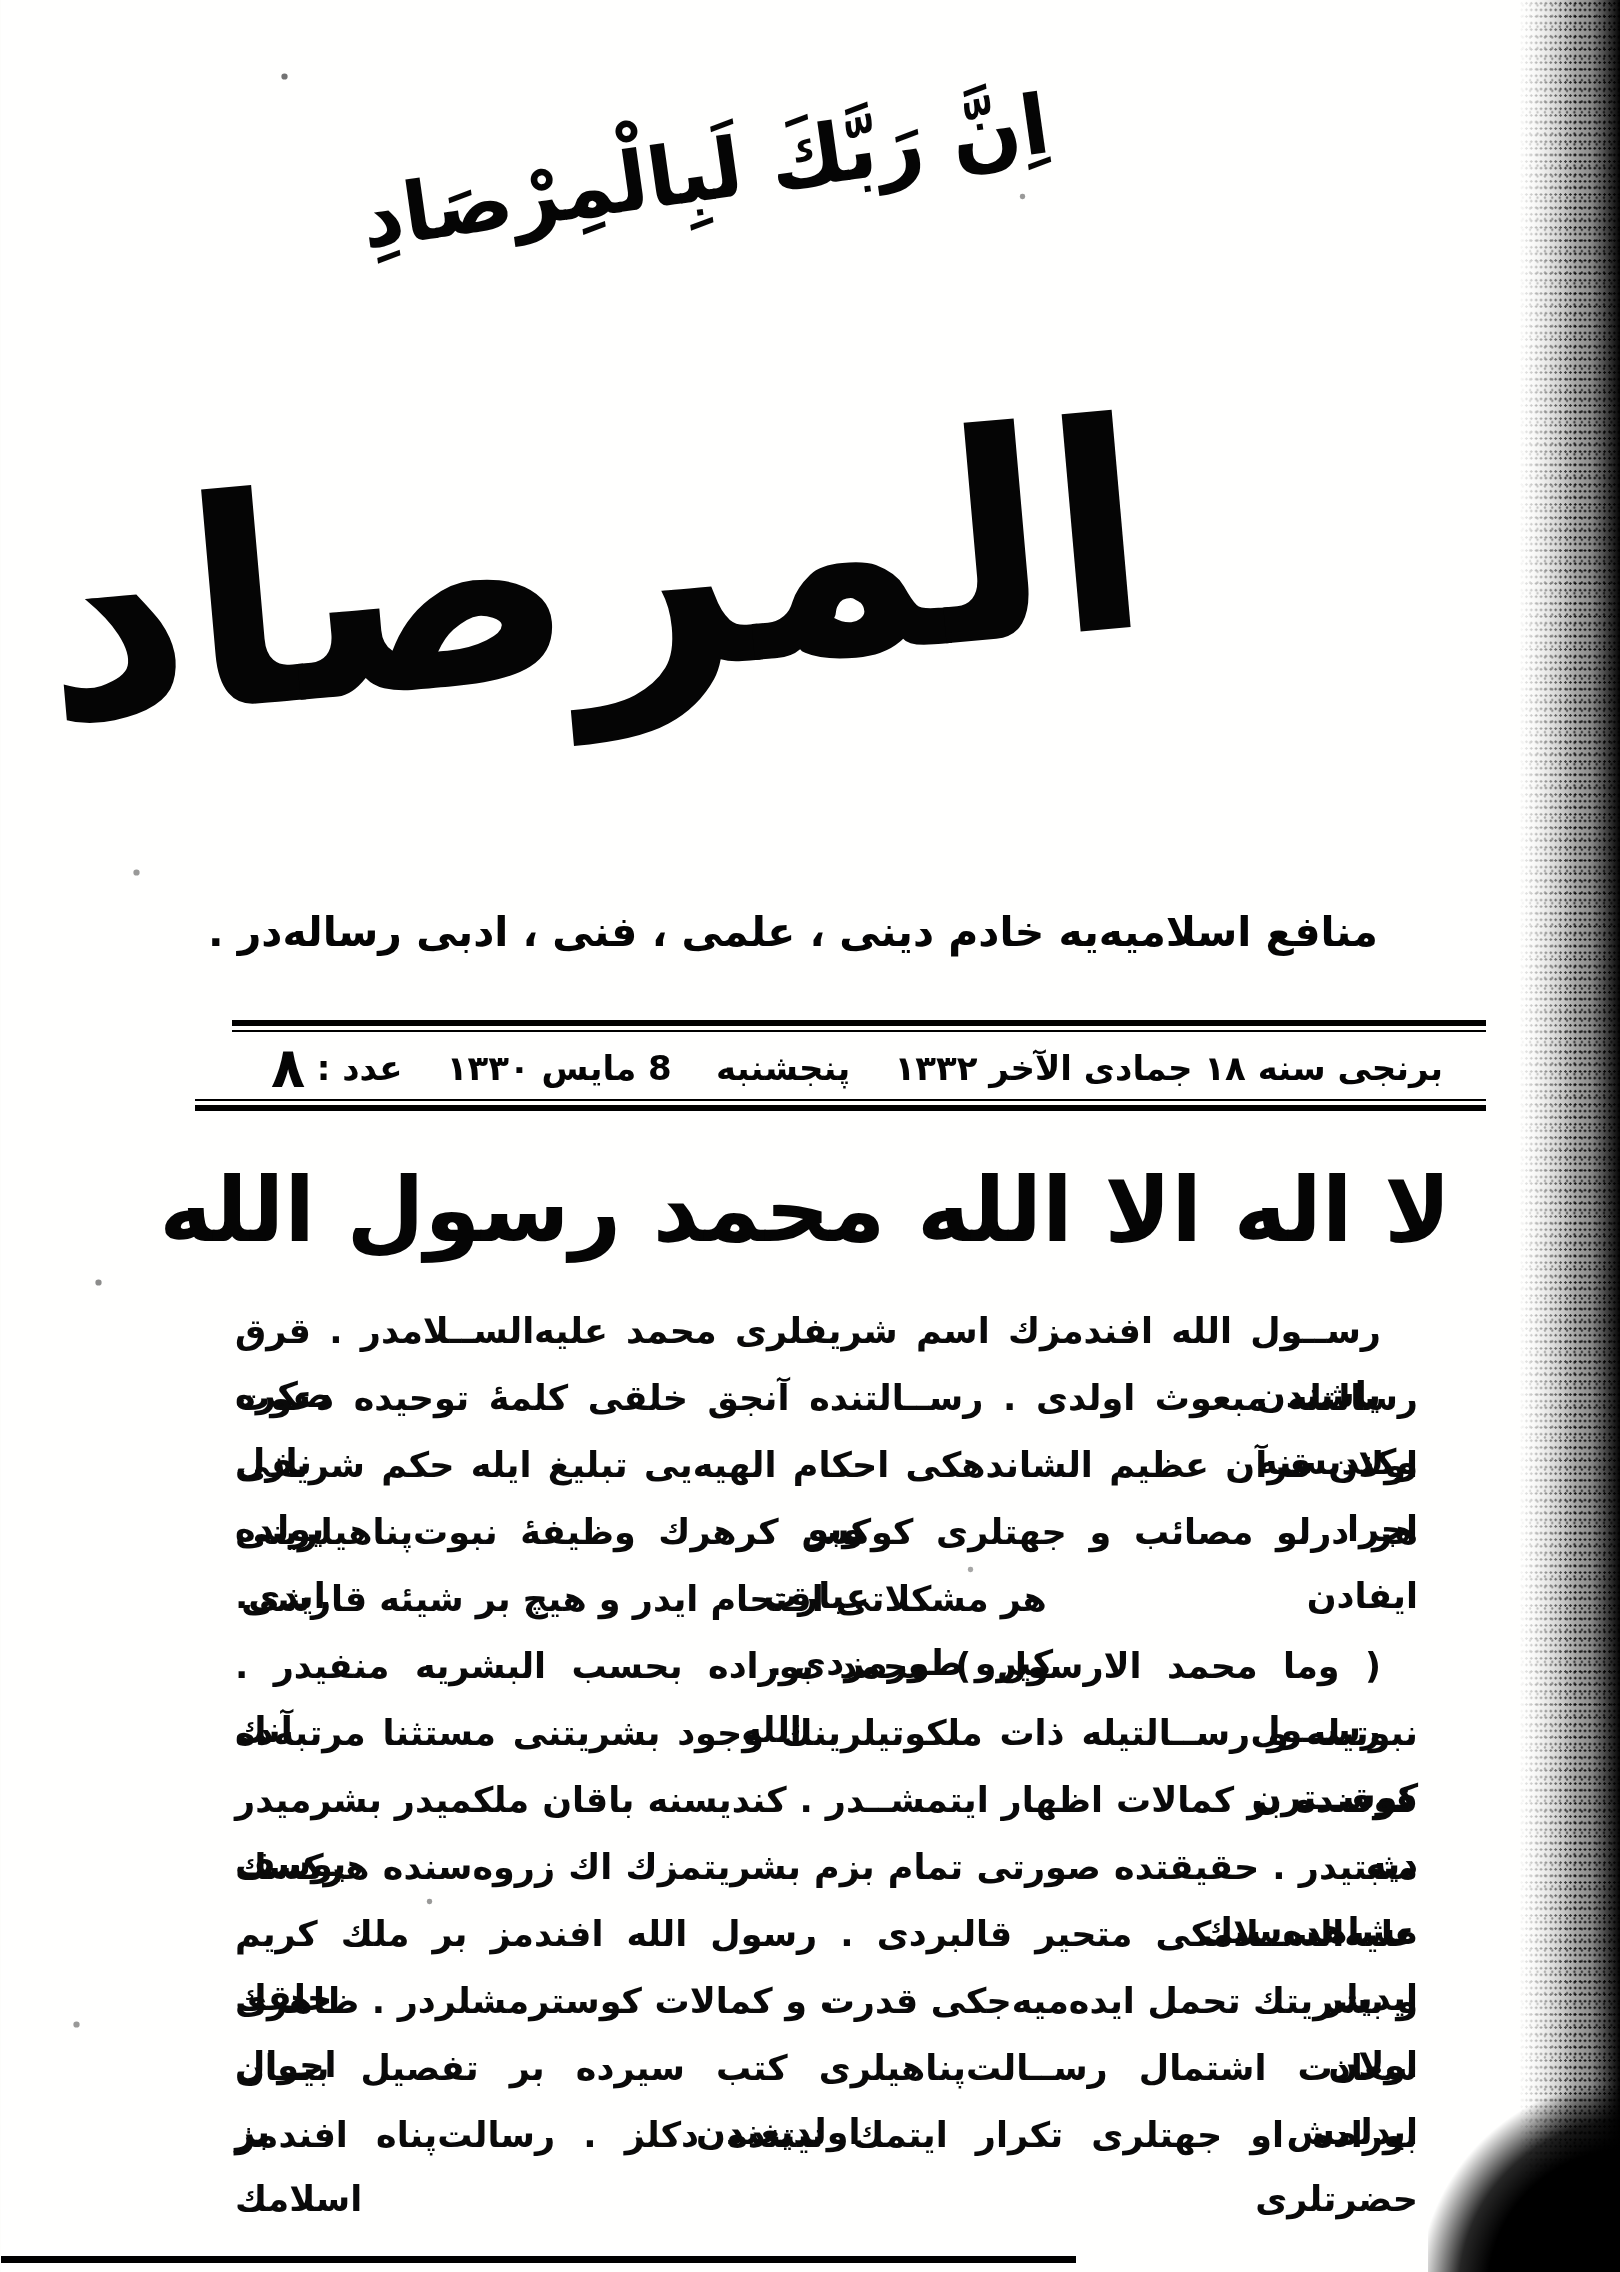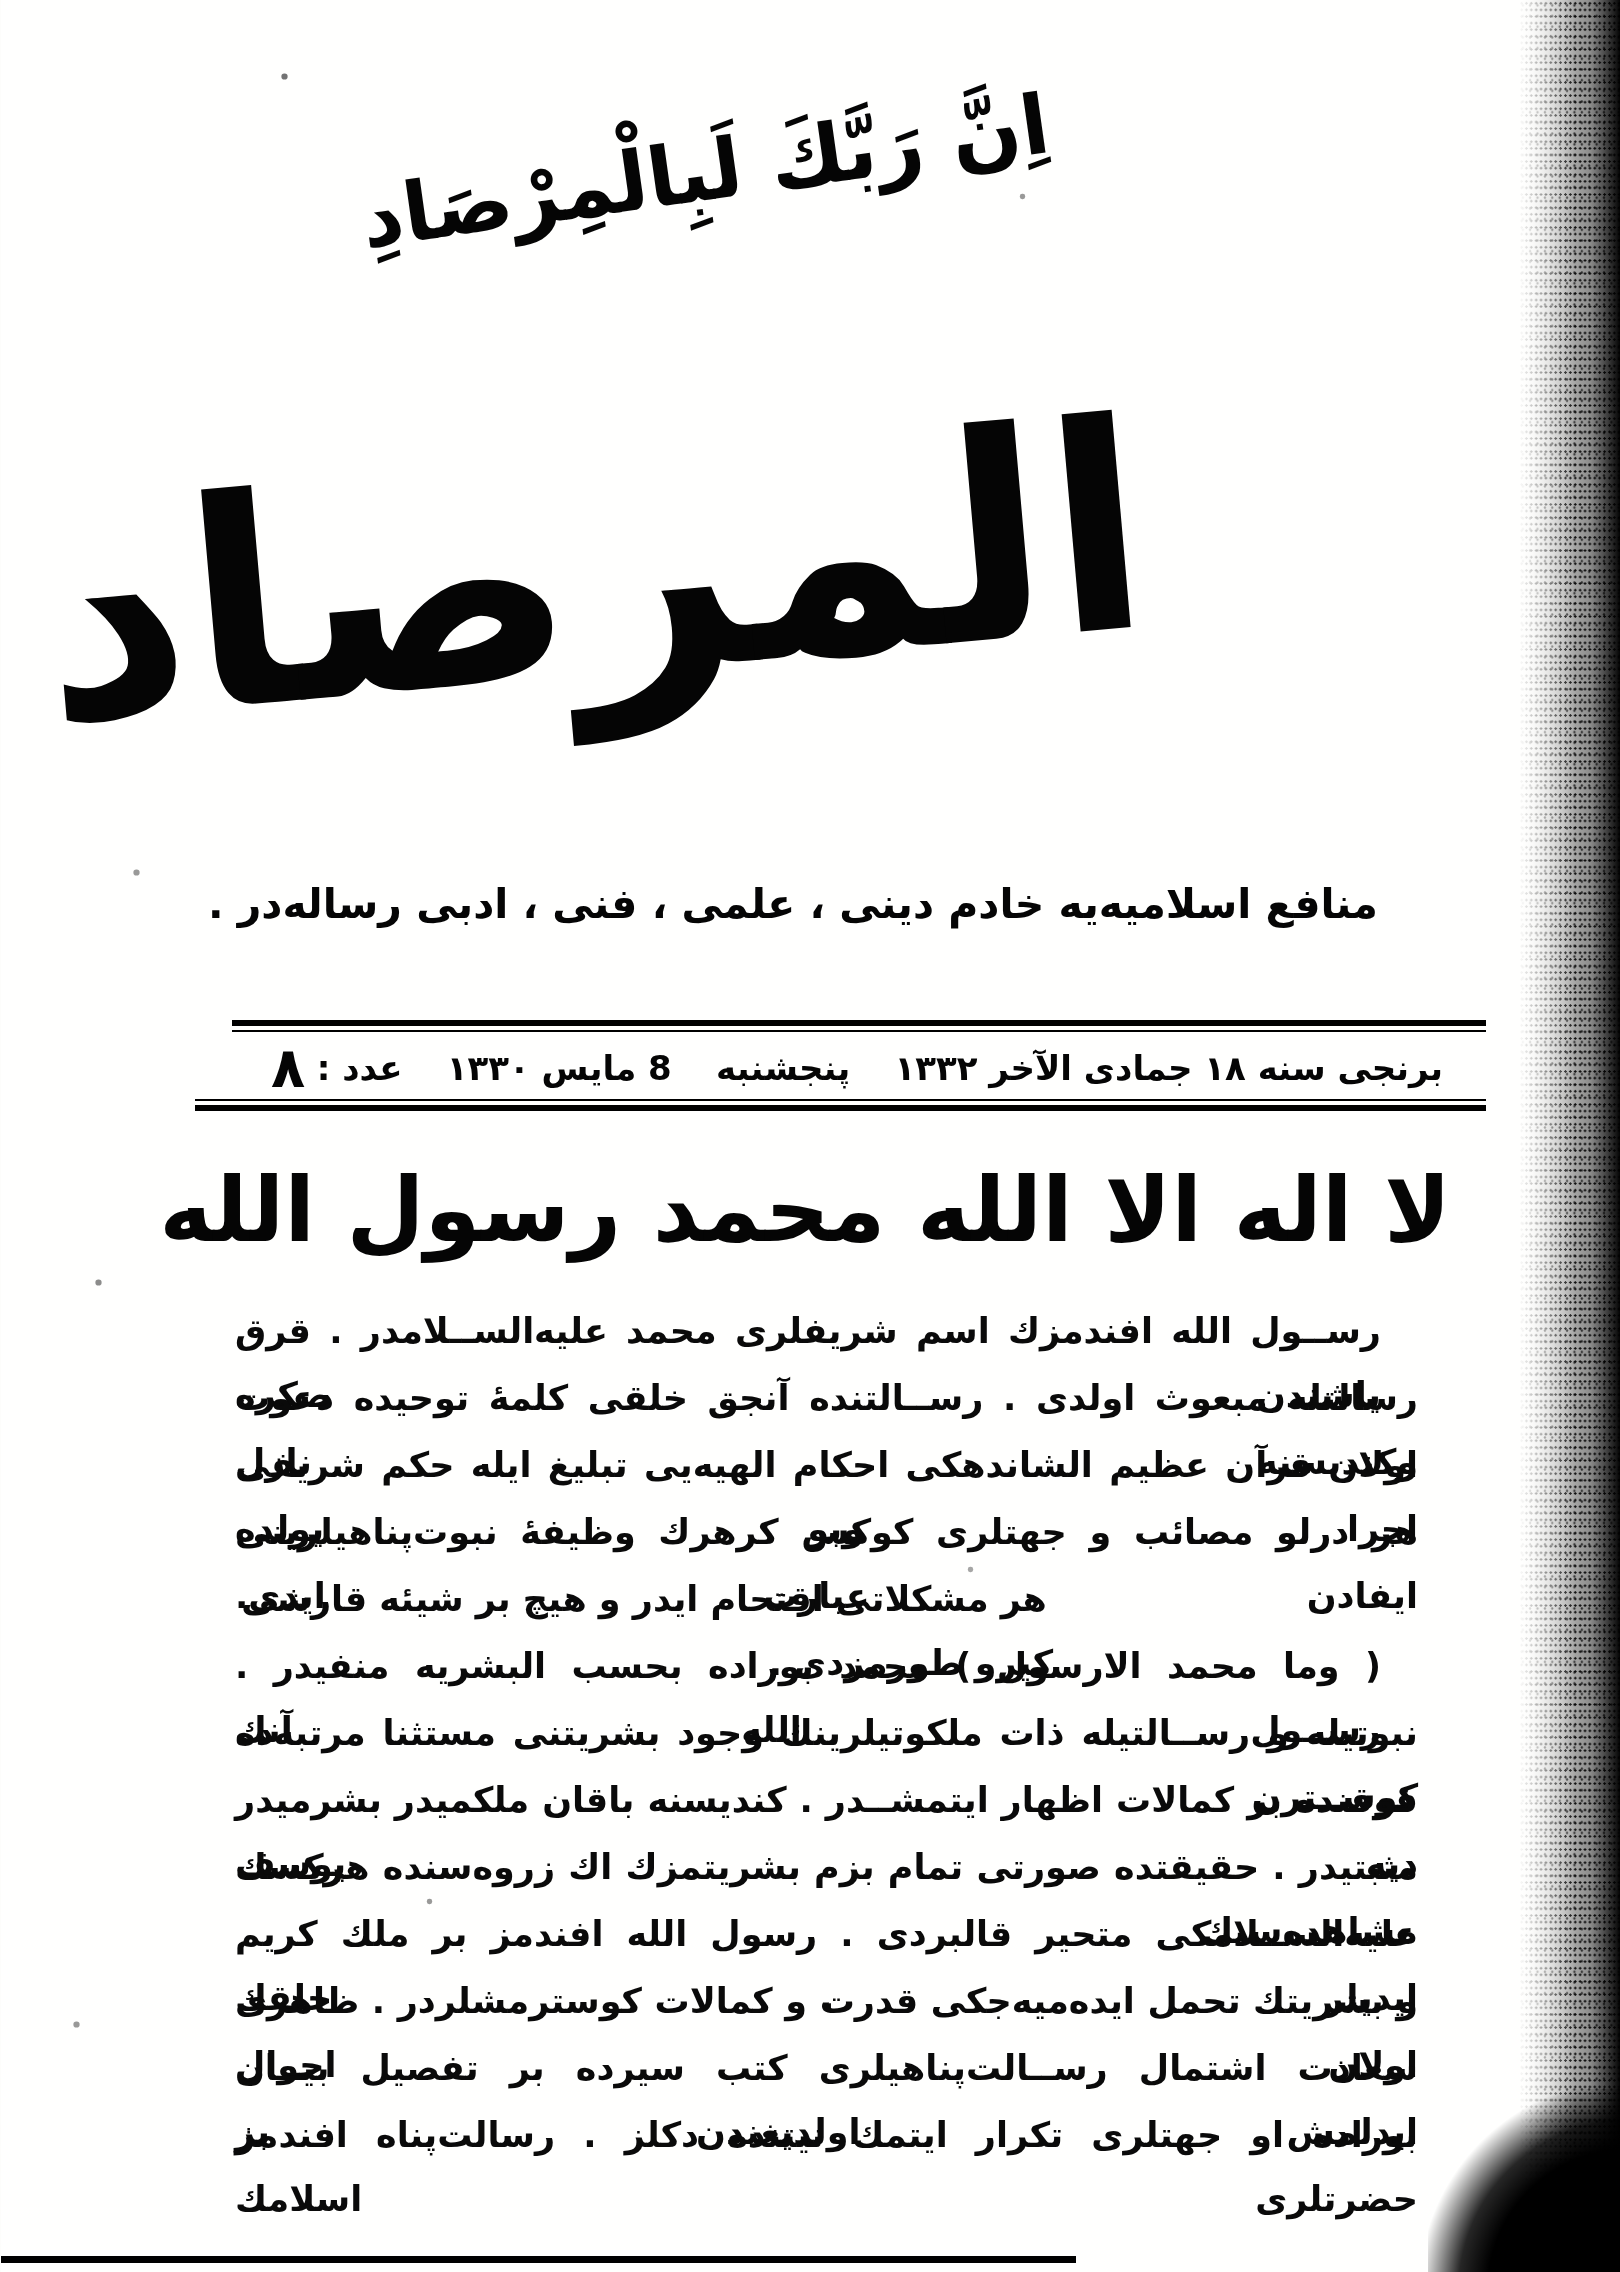--- a/index.html
+++ b/index.html
@@ -17,21 +17,21 @@
     font-size:82px;font-weight:bold;line-height:1.25;
     transform:rotate(-8deg);
   }
   .masthead-title{
     position:absolute;top:385px;left:123px;width:1025px;
     text-align:center;direction:rtl;
     font-size:287px;font-weight:bold;line-height:1.3;
     transform:rotate(-5deg);
   }
   .subtitle{
-    position:absolute;top:880px;left:312px;width:1066px;
+    position:absolute;top:908px;left:312px;width:1066px;
     text-align:left;direction:rtl;
     font-size:41px;font-weight:bold;white-space:nowrap;
   }
 
   
   .rule{position:absolute;background:transparent;}
   .rule-top{top:1020px;left:232px;width:1254px;height:4.1px;
     border-top:6.6px solid #000;border-bottom:2.5px solid #000;}
   .rule-bottom{top:1099px;left:195px;width:1291px;height:4.1px;
     border-top:2.5px solid #000;border-bottom:6.6px solid #000;}

